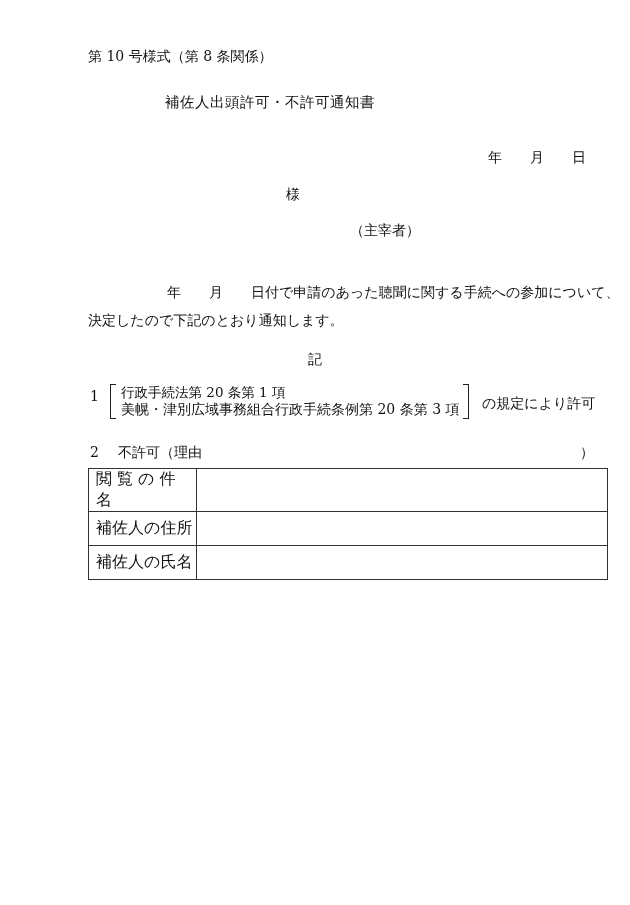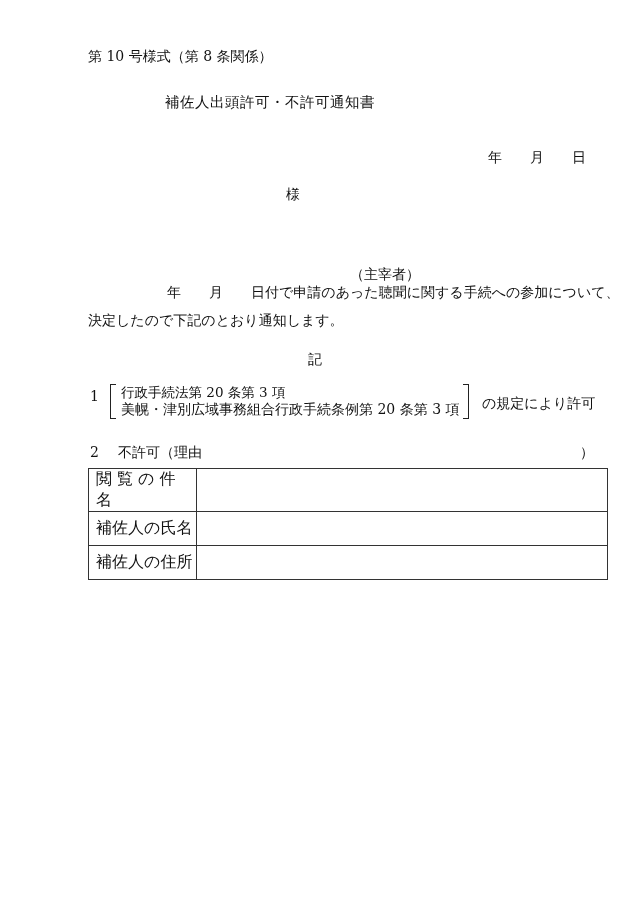--- a/index.html
+++ b/index.html
@@ -4,21 +4,21 @@
 <style>
   html, body { margin:0; padding:0; }
   body { width:630px; height:905px; background:#ffffff; position:relative; overflow:hidden;
          font-family:"DejaVu Serif","Liberation Serif",serif; color:#111; font-size:14px; }
   .abs { position:absolute; white-space:nowrap; line-height:1; }
   #form-no { left:88px; top:49px; }
   #title { left:0; width:540px; text-align:center; top:95px; font-size:14.5px; letter-spacing:0.5px; }
   #date-line { left:488px; top:150px; word-spacing:0; }
   #date-line span { display:inline-block; }
   #addressee { left:286px; top:187px; }
-  #organizer { left:350px; top:223px;margin-top:44px; }
+  #organizer { left:350px; top:223px; }
   #body1 { left:158px; top:285px;margin-left:9px; }
   #body2 { left:88px; top:313px; }
   #ki { left:0; width:630px; text-align:center; top:352px; }
   #item1-num { left:90px; top:389px; }
   .bracket { position:absolute; top:384px; width:5px; height:33px; border:1px solid #222; }
   #br-left { left:110px; border-right:none; }
   #br-right { left:463px; border-left:none; }
   #law1 { left:121px; top:386px; font-size:13.5px; }
   #law2 { left:121px; top:402px; font-size:14px; }
   #item1-suffix { left:482px; top:396px; }
@@ -43,37 +43,37 @@
 <div class="abs" id="addressee">様</div>
 <div class="abs" id="organizer">（主宰者）</div>
 
 <div class="abs" id="body1">年　　月　　日付で申請のあった聴聞に関する手続への参加について、</div>
 <div class="abs" id="body2">決定したので下記のとおり通知します。</div>
 
 <div class="abs" id="ki">記</div>
 
 <div class="abs" id="item1-num">1</div>
 <div class="bracket" id="br-left"></div>
-<div class="abs" id="law1">行政手続法第 20 条第 3 項</div>
+<div class="abs" id="law1">行政手続法第 20 条第 1 項</div>
 <div class="abs" id="law2">美幌・津別広域事務組合行政手続条例第 20 条第 3 項</div>
 <div class="bracket" id="br-right"></div>
 <div class="abs" id="item1-suffix">の規定により許可</div>
 
 <div class="abs" id="item2-num">2</div>
 <div class="abs" id="item2-label">不許可（理由</div>
 <div class="abs" id="item2-close">）</div>
 
 <table>
   <tbody>
       <tr>
     <td class="lbl spaced">閲覧の件名</td>
     <td></td>
   </tr>
   <tr>
-    <td class="lbl">補佐人の氏名</td>
+    <td class="lbl">補佐人の住所</td>
     <td></td>
   </tr>
   <tr>
-    <td class="lbl">補佐人の住所</td>
+    <td class="lbl">補佐人の氏名</td>
     <td></td>
   </tr>
 </tbody>
   </table>
 
 </body></html>

